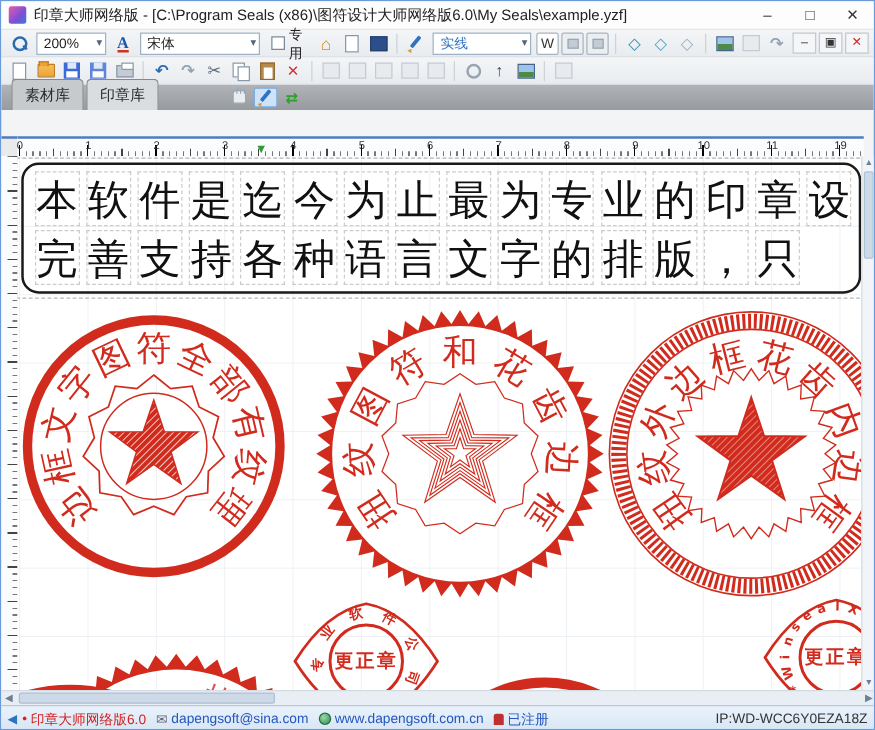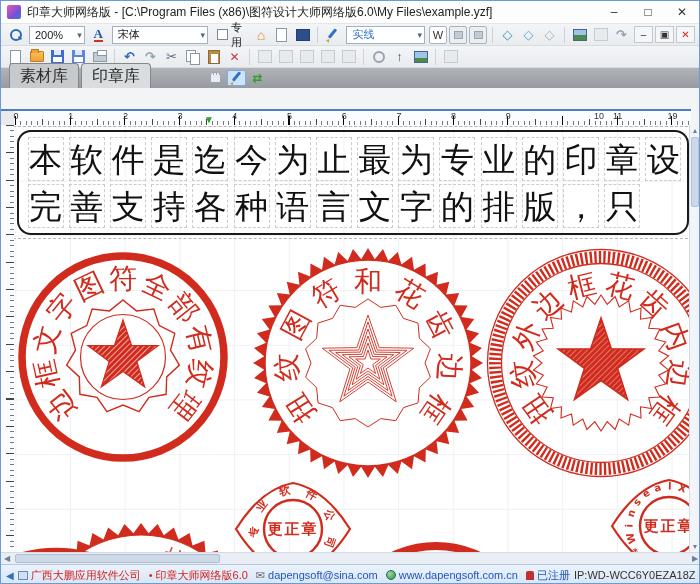--- a/index.html
+++ b/index.html
@@ -59,21 +59,21 @@
   .diam{font-size:13px;line-height:13px;}
   .minibtn{width:18px;height:18px;background:#fff;border:1px solid #a8b4c0;display:flex;align-items:center;justify-content:center;font-size:11px;color:#333;border-radius:2px;margin:0 1px;flex:0 0 auto;}
   .minibtn.gray{background:#eceff2;}
   .minibtn .mark{width:9px;height:8px;background:#c3ccd5;border:1px solid #9aa6b2;}
   .mdi{display:flex;margin-left:auto;}
   .mdi .wbtn{width:19px;height:17px;border:1px solid #c2c8cf;background:#f4f6f8;margin-left:2px;font-size:10px;}
   .mdi .close{color:#d22;font-weight:bold;}
 
   
   #tabstrip{height:20px;background:linear-gradient(#b0b4b8,#979b9f);display:flex;align-items:flex-end;padding-left:8px;}
-  .tab{height:17px;padding:12px 10px;background:#c6cacd;border:1px solid #84888b;border-bottom:none;border-radius:4px 4px 0 0;font-size:16px;color:#2a2a2a;display:flex;align-items:center;margin-right:2px;}
+  .tab{height:17px;padding:12px 10px;background:#c6cacd;border:1px solid #84888b;border-bottom:none;border-radius:4px 4px 0 0;font-size:12px;color:#2a2a2a;display:flex;align-items:center;margin-right:2px;}
   .tab.active{background:#d9dde0;}
   .tsbtn{width:19px;height:16px;margin:0 1px 1px 1px;display:flex;align-items:center;justify-content:center;border-radius:2px;align-self:center;}
   .tsbtn.active{background:#cfe3f8;border:1px solid #7aaede;}
   .ic-hand{width:11px;height:11px;background:#e9edf1;border:1px solid #9aa6b2;border-radius:3px 3px 2px 2px;position:relative;}
   .ic-hand::before{content:"";position:absolute;left:2px;top:-2px;width:1px;height:4px;background:#9aa6b2;box-shadow:3px 0 #9aa6b2,6px 0 #9aa6b2;}
   .g-swap{color:#2f9e2f;font-weight:bold;font-size:12px;}
 
   
   #rulerH{position:absolute;left:13px;top:108px;width:677px;height:16px;border-top:2px solid #4d7cc0;color:#333;
     background:
@@ -127,21 +127,21 @@
   #statusbar .grow{margin-left:auto;}
   .snav{color:#2f72c2;font-size:10px;margin-left:2px;}
 </style>
 </head>
 <body>
 
 <div id="win">
 
   <div id="titlebar">
     <div id="appicon"></div>
-    <div id="title">印章大师网络版 - [C:\Program Files (x86)\图符设计大师网络版6.0\My Files\example.yzf]</div>
+    <div id="title">印章大师网络版 - [C:\Program Seals (x86)\图符设计大师网络版6.0\My Seals\example.yzf]</div>
     <div class="wbtns">
       <div class="wbtn">–</div>
       <div class="wbtn">□</div>
       <div class="wbtn">✕</div>
     </div>
   </div>
 
 
   <div class="toolbar">
     <div class="tb">
@@ -300,21 +300,21 @@
     <span class="rnum" style="left:-5px;">0</span>
     <span class="rnum" style="left:49.7px;">1</span>
     <span class="rnum" style="left:104.4px;">2</span>
     <span class="rnum" style="left:159.1px;">3</span>
     <span class="rnum" style="left:213.8px;">4</span>
     <span class="rnum" style="left:268.5px;">5</span>
     <span class="rnum" style="left:323.2px;">6</span>
     <span class="rnum" style="left:377.9px;">7</span>
     <span class="rnum" style="left:432.6px;">8</span>
     <span class="rnum" style="left:487.3px;">9</span>
-    <span class="rnum" style="left:542px;margin-left:36px;">10</span>
+    <span class="rnum" style="left:542px;">10</span>
     <span class="rnum" style="left:596.7px;">11</span>
     <span class="rnum" style="left:651.4px;">19</span>
     <span id="marker" style="left:190px;">▼</span>
   </div>
   <div id="rulerV"></div>
 
   <div id="canvas">
 
     <svg id="sealsvg" width="677" height="427">
       <defs>
@@ -486,24 +486,20 @@
   </div>
   <div id="hscroll">
     <div class="sa">◀</div>
     <div id="hthumb"></div>
     <div class="sa send">▶</div>
   </div>
 
   <div id="statusbar">
     <span class="snav">◀</span>
     <span class="st red">
-        <span class="sticon ic-grid"></span>
-        <span>广西大鹏应用软件公司</span>
-      </span>
-    <span class="st red">
         <span class="sticon" style="color:#d42222;">•</span>
         <span>印章大师网络版6.0</span>
       </span>
     <span class="st blue">
         <span class="sticon" style="color:#667;">✉</span>
         <span>dapengsoft@sina.com</span>
       </span>
     <span class="st blue">
         <span class="sticon ic-globe"></span>
         <span>www.dapengsoft.com.cn</span>

